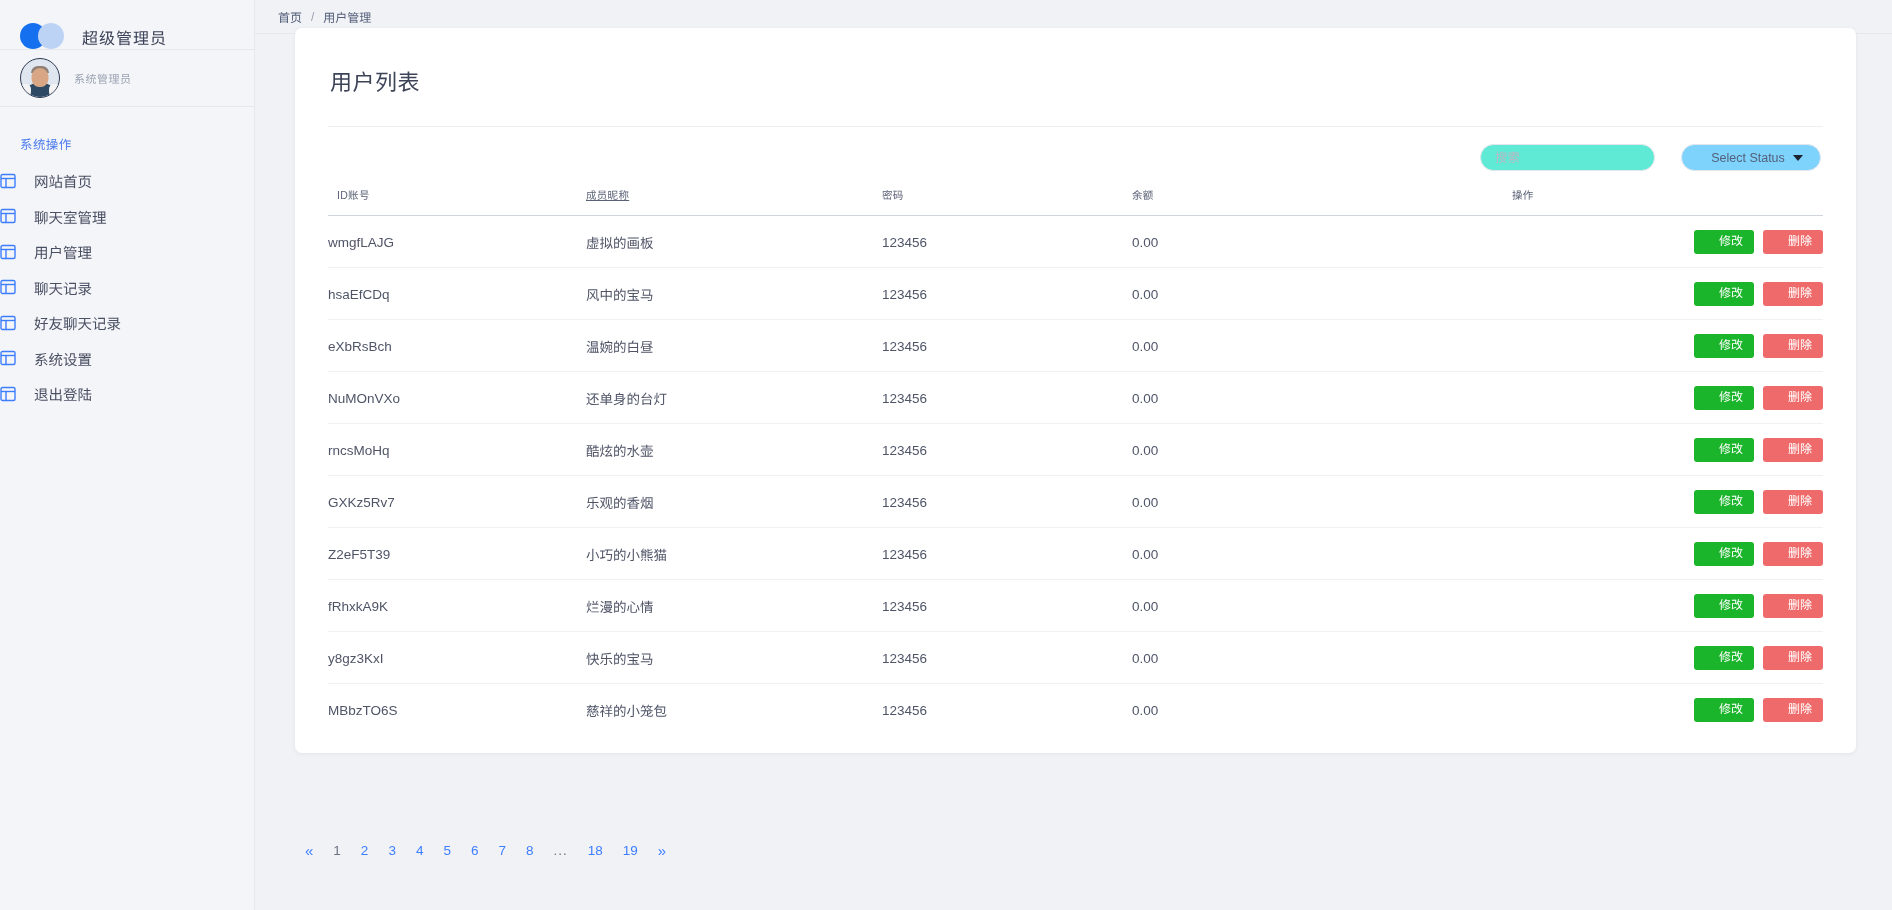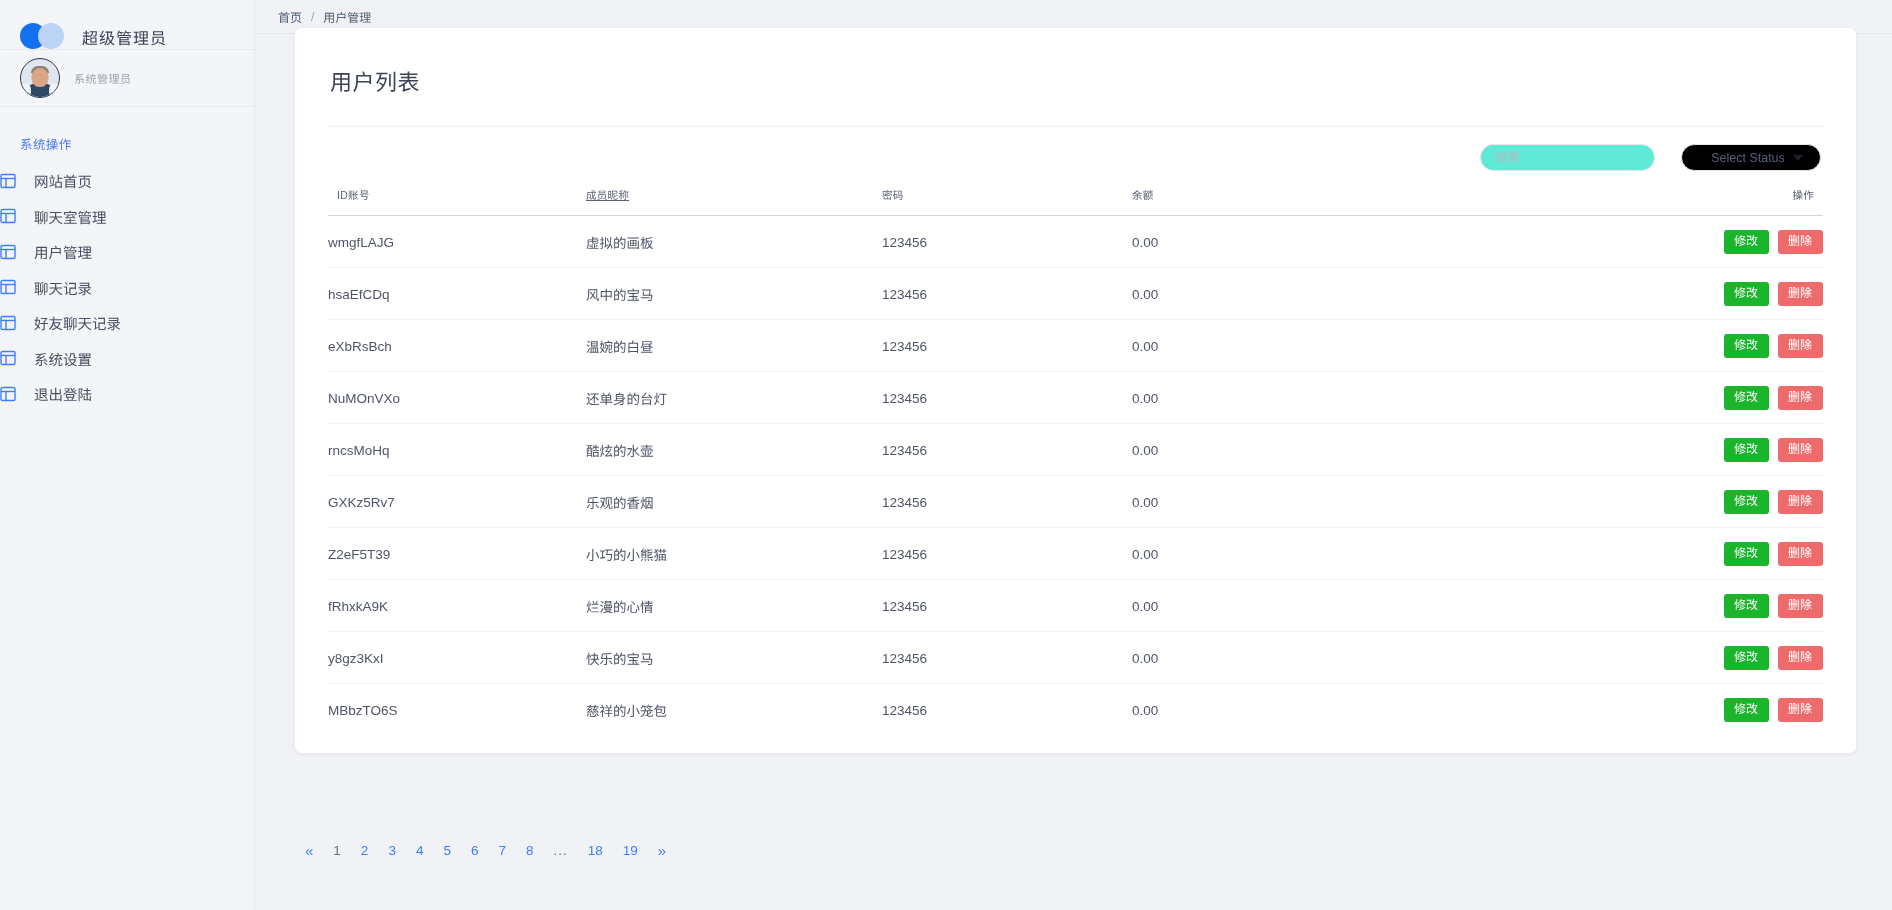--- a/index.html
+++ b/index.html
@@ -187,21 +187,21 @@
   .search-input::placeholder { color: #b4bac6; }
   .status-select {
     position: relative;
     width: 140px;
     height: 27px;
     border: 1px solid #e3e6ec;
     border-radius: 15px;
     display: flex;
     align-items: center;
     justify-content: center;
-    background: #000000;
+    background: #7dd3fc;
     cursor: pointer;
   }
   .status-select-label {
     font-size: 12.5px;
     color: #55607a;
     padding-right: 6px;
   }
   .caret {
     width: 0; height: 0;
     border-left: 5px solid transparent;
@@ -225,39 +225,39 @@
     color: #5a6276;
     text-align: left;
     padding: 0 0 13px 0;
     border-bottom: 1.5px solid #cfd4de;
     letter-spacing: .3px;
   }
   table.user-table th.col-id { width: 258px; padding-left: 9px; }
   table.user-table th.col-nick { width: 296px; text-decoration: underline; }
   table.user-table th.col-pw { width: 250px; }
   table.user-table th.col-bal { width: 380px; }
-  table.user-table th.col-act { text-align: right; padding-right: 9px; }
+  table.user-table th.col-act { text-align: left; padding-right: 9px; }
   table.user-table td {
     font-size: 13.5px;
     color: #4f5567;
     padding: 14px 0 13px 0;
     border-bottom: 1px solid #f0f1f4;
     white-space: nowrap;
   }
   table.user-table tr:last-child td { border-bottom: none; }
   td.cell-id { padding-left: 9px; }
   td.cell-act { text-align: right; padding-right: 9px; }
 
   .btn {
     display: inline-block;
     border: none;
     border-radius: 3px;
     font-size: 12px;
     color: #fff;
-    padding: 4px 11px 5px 10px;
+    padding: 4px 11px 5px 25px;
     cursor: pointer;
     font-family: "Liberation Sans", sans-serif;
     line-height: 1.25;
   }
   .btn-edit { background: #1bb52b; margin-right: 9px; }
   .btn-delete { background: #ef6b6b; }
 
   
   .pagination {
     position: absolute;

